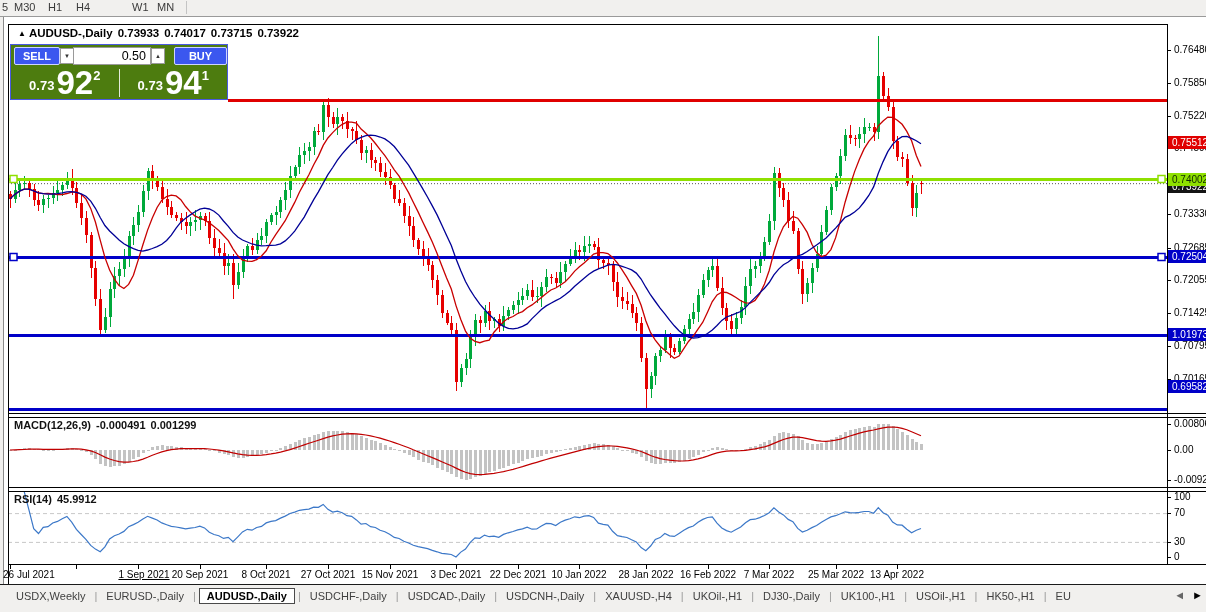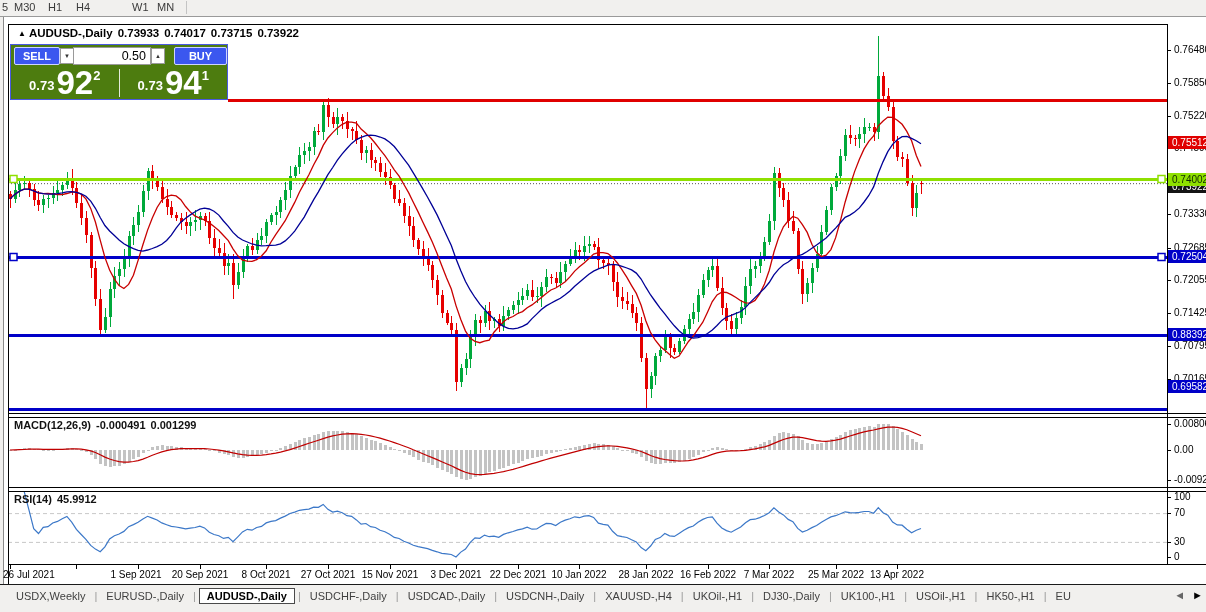--- a/index.html
+++ b/index.html
@@ -791,28 +791,28 @@
       <div class="ytick" style="top: 417.992px;">0.008062</div>
       <div class="ytick" style="top: 444px;">0.00</div>
       <div class="ytick" style="top: 473.937px;">-0.00928</div>
       <div class="ytick" style="top: 491px;">100</div>
       <div class="ytick" style="top: 507.1px;">70</div>
       <div class="ytick" style="top: 535.9px;">30</div>
       <div class="ytick" style="top: 551px;">0</div>
       <div class="badge badge-red" style="top: 94px; margin-top: 42px;">0.75512</div>
       <div class="badge badge-black" style="top: 180px;">0.73922</div>
       <div class="badge badge-blue" style="top: 250px;">0.72504</div>
-      <div class="badge badge-blue" style="top: 328px;">0.88392</div>
+      <div class="badge badge-blue" style="top: 328px;">1.01973</div>
       <div class="badge badge-blue" style="top: 380px; text-align: right;">0.69582</div>
       <div class="badge badge-green" style="top: 173px;">0.74002</div>
     </div>
   <div id="xaxis">
       <div class="xdate first" style="left: 3px;">26 Jul 2021</div>
       <div class="xdate" style="left: 76px; margin-top: 45px;">13 Aug 2021</div>
-      <div class="xdate" style="left: 136px;">1 Sep 2021</div>
+      <div class="xdate" style="left: 144px; text-decoration: underline;">1 Sep 2021</div>
       <div class="xdate" style="left: 200px;">20 Sep 2021</div>
       <div class="xdate" style="left: 266px;">8 Oct 2021</div>
       <div class="xdate" style="left: 328px;">27 Oct 2021</div>
       <div class="xdate" style="left: 390px;">15 Nov 2021</div>
       <div class="xdate" style="left: 456px;">3 Dec 2021</div>
       <div class="xdate" style="left: 518px;">22 Dec 2021</div>
       <div class="xdate" style="left: 579px;">10 Jan 2022</div>
       <div class="xdate" style="left: 646px;">28 Jan 2022</div>
       <div class="xdate" style="left: 708px;">16 Feb 2022</div>
       <div class="xdate" style="left: 769px;">7 Mar 2022</div>

